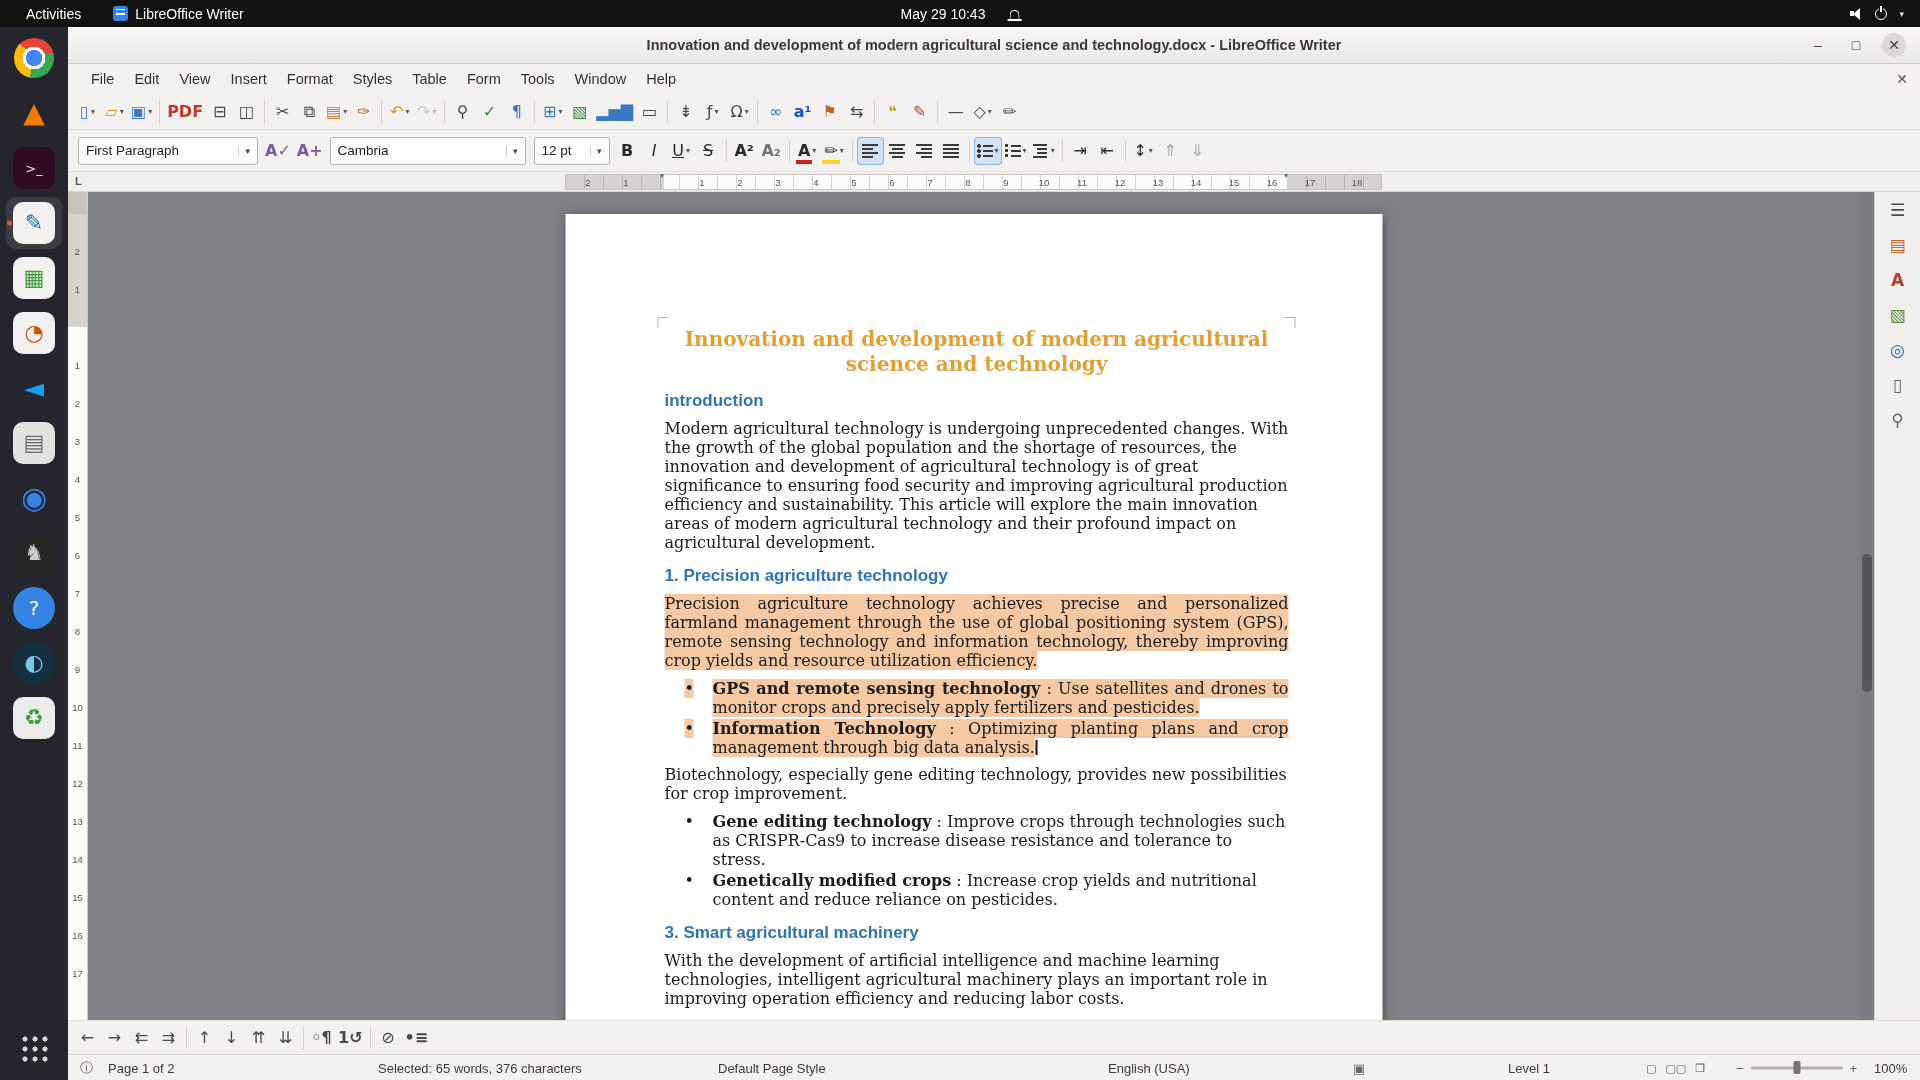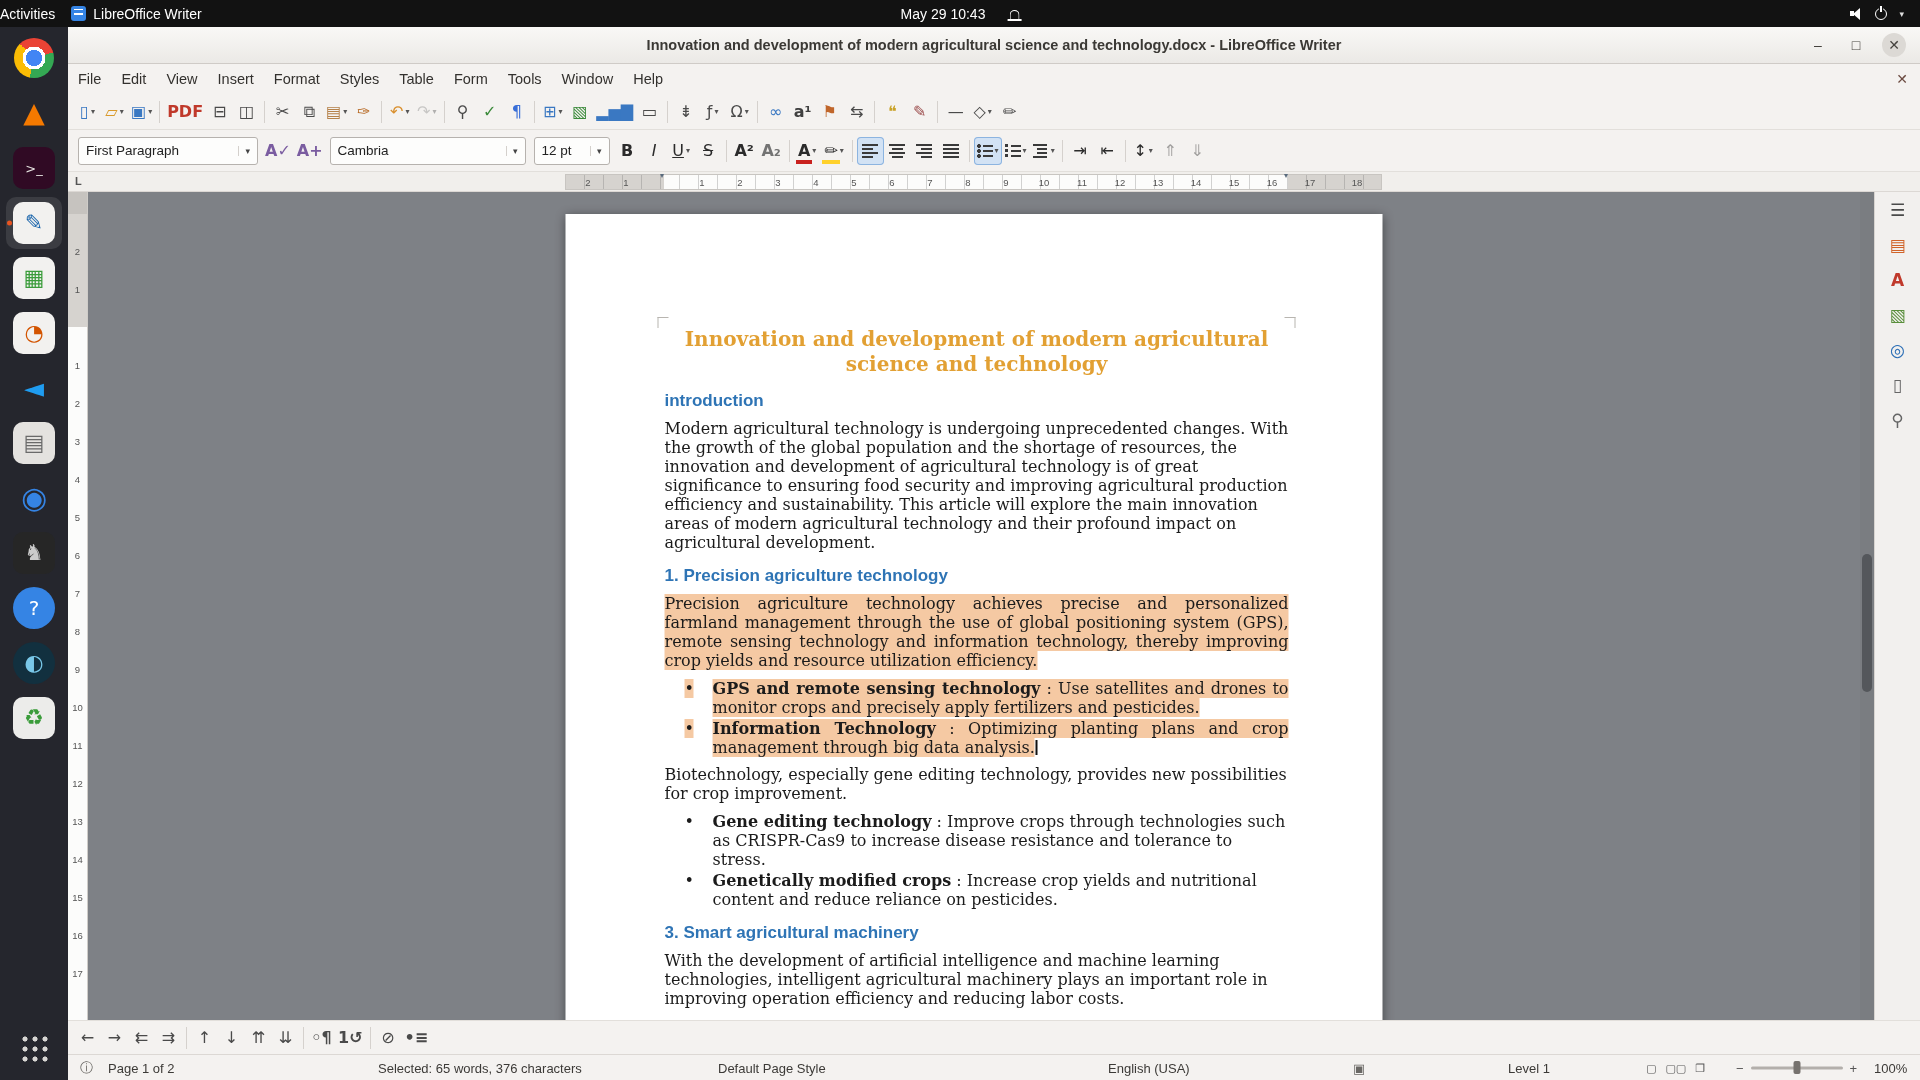--- a/index.html
+++ b/index.html
@@ -1,21 +1,21 @@
 <!DOCTYPE html>
 <html style="--title_orange: #e2a033; --heading_blue: #2e74b5; --selection: #f5c9a3; --active_indicator: #e95420;"><head>
 <meta charset="utf-8">
 <style>
   *{margin:0;padding:0;box-sizing:border-box}
   html,body{width:1920px;height:1080px;overflow:hidden}
   body{font-family:"Liberation Sans",sans-serif;background:#7e8186;-webkit-font-smoothing:antialiased}
 
   
   .topbar{height:27px;background:#121212;color:#fff;display:flex;align-items:center;font-size:14px;position:relative;z-index:50}
-  .topbar .tleft{display:flex;align-items:center;gap:16px;padding-left:0}
+  .topbar .tleft{display:flex;align-items:center;gap:32px;padding-left:26px}
   .appico{width:15px;height:15px;border-radius:3px;background:#3584e4;display:inline-block;position:relative}
   .appico::after{content:"";position:absolute;inset:3px;background:repeating-linear-gradient(to bottom,#fff 0 1.5px,transparent 1.5px 4.5px)}
   .appname{display:flex;align-items:center;gap:7px}
   .clock{position:absolute;left:50%;transform:translateX(-50%);display:flex;align-items:center;gap:24px;height:100%}
   .bell{width:10px;height:9px;border:1.5px solid #fff;border-bottom:none;border-radius:5px 5px 0 0;position:relative;margin-top:1px}
   .bell::after{content:"";position:absolute;bottom:-2px;left:-3px;right:-3px;height:1.5px;background:#fff}
   .tright{margin-left:auto;display:flex;align-items:center;gap:12px;padding-right:16px}
   .spk{width:13px;height:12px;position:relative}
   .spk::before{content:"";position:absolute;left:0;top:3.5px;width:4px;height:5px;background:#fff}
   .spk::after{content:"";position:absolute;left:3px;top:0;border-top:6px solid transparent;border-bottom:6px solid transparent;border-right:7px solid #fff}
@@ -39,21 +39,21 @@
   .grid-dots{width:28px;height:28px;background-image:radial-gradient(circle,#d8d6d3 2.2px,transparent 2.9px);background-size:10px 10px}
 
   
   .window{flex:1;display:flex;flex-direction:column;background:#f4f2f0;min-width:0}
   .titlebar{height:37px;background:linear-gradient(#f9f8f6,#ebe9e6);border-bottom:1px solid #cfcbc7;display:flex;align-items:center;position:relative;flex:none}
   .titlebar .wtitle{flex:1;text-align:center;font-weight:bold;font-size:14.5px;color:#3b3935;white-space:nowrap;overflow:hidden;text-overflow:ellipsis;padding:0 140px}
   .win-controls{position:absolute;right:14px;top:0;bottom:0;display:flex;align-items:center;gap:14px}
   .win-btn{width:24px;height:24px;border-radius:50%;display:flex;align-items:center;justify-content:center;font-size:14px;color:#45423e}
   .win-btn.close{background:#dcd9d5}
 
-  .menubar{height:30px;display:flex;align-items:center;padding-left:0;background:#f4f2f0;flex:none}
+  .menubar{height:30px;display:flex;align-items:center;padding-left:13px;background:#f4f2f0;flex:none}
   .menu-item{padding:4px 10px;font-size:14.5px;color:#33312e;border-radius:4px;white-space:nowrap}
   .menu-close{margin-left:auto;margin-right:12px;color:#6b4a40;font-size:14px}
 
   .toolbar{display:flex;align-items:center;padding:0 6px;background:#f4f2f0;border-bottom:1px solid #e2dfdb;flex:none}
   .toolbar.std{height:36px}
   .toolbar.fmt{height:42px}
   .toolbar.bottom{height:34px;border-top:1px solid #e2dfdb;border-bottom:none}
   .tbtn{height:28px;min-width:27px;padding:0 3px;display:flex;align-items:center;justify-content:center;border-radius:4px;position:relative;flex:none}
   .tbtn.active{background:#d2e2f4;box-shadow:inset 0 0 0 1px #8cb4e0}
   .tbtn.disabled{opacity:.42}
@@ -314,21 +314,21 @@
         </div>
         <div class="tbtn">
           <span class="glyph" style="color: rgb(74, 74, 74);">Ω</span>
           <span class="dd">▾</span>
         </div>
         <span class="tsep"></span>
         <div class="tbtn">
           <span class="glyph" style="color: rgb(58, 120, 194);">∞</span>
         </div>
         <div class="tbtn">
-          <span class="glyph small-txt" style="color: #404040;">a¹</span>
+          <span class="glyph small-txt" style="color: #1d4ed8;">a¹</span>
         </div>
         <div class="tbtn">
           <span class="glyph" style="color: rgb(192, 102, 43);">⚑</span>
         </div>
         <div class="tbtn">
           <span class="glyph" style="color: rgb(74, 74, 74);">⇆</span>
         </div>
         <span class="tsep"></span>
         <div class="tbtn">
           <span class="glyph" style="color: rgb(201, 162, 39);">❝</span>

